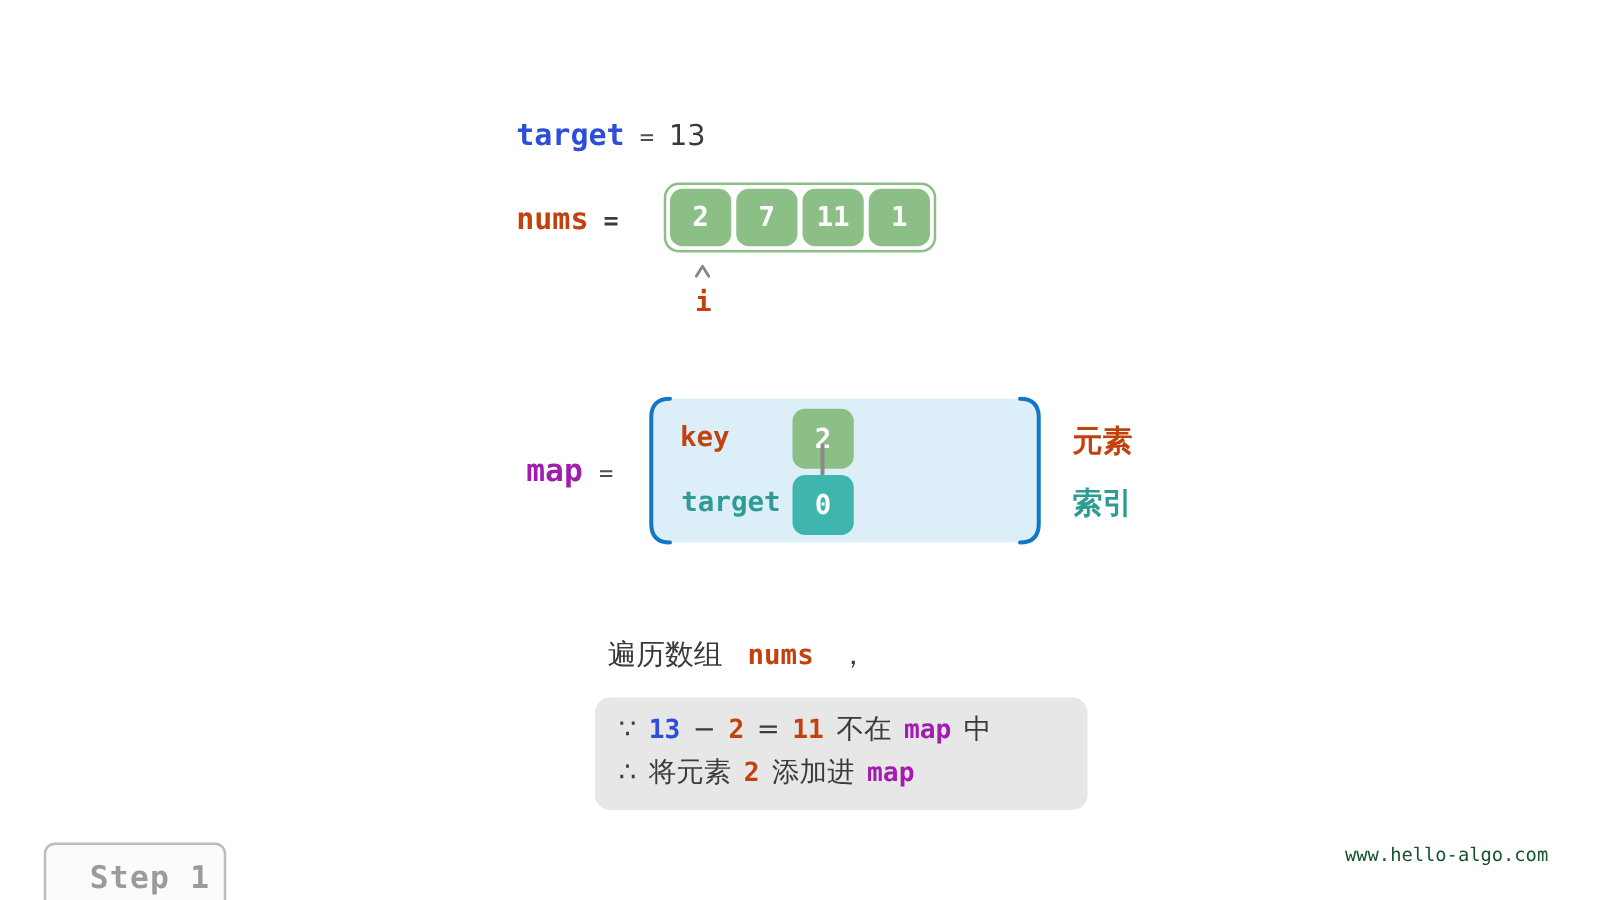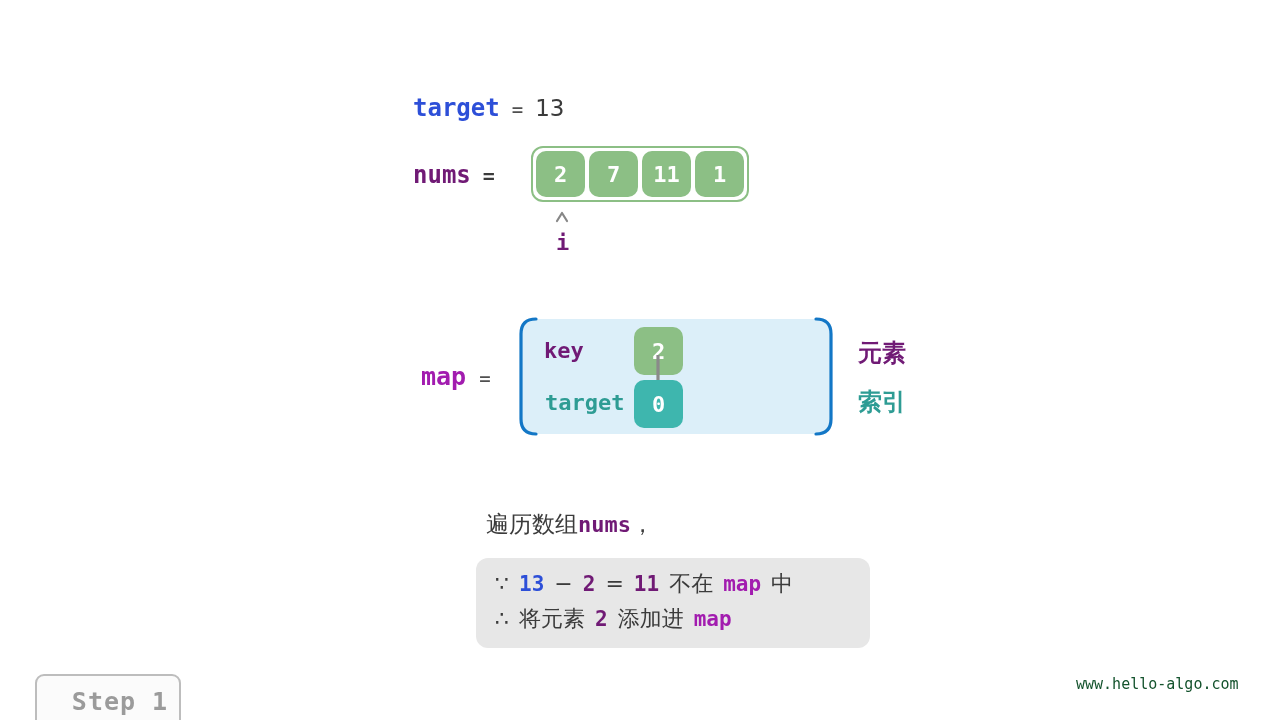--- a/index.html
+++ b/index.html
@@ -5,21 +5,21 @@
   html,body{margin:0;padding:0;background:#fff;}
   .canvas{
     position:relative;width:1280px;height:720px;background:#ffffff;overflow:hidden;
     font-family:"DejaVu Sans","Liberation Sans",sans-serif;color:#3b3b3b;
   }
   .abs{position:absolute;}
   .code{font-family:"DejaVu Sans Mono","Liberation Mono",monospace;font-weight:bold;}
   .hrow{display:flex;align-items:baseline;line-height:1;}
   .c-royal{color:#2D4FD8;}
   .c-azure{color:#a21caf;}
-  .c-green{color:#701a75;}
+  .c-green{color:#c2410c;}
   .c-teal{color:#2E9C94;}
   .c-dark{color:#3B3B3B;}
   .c-eq{color:#4F4F4F;}
 
   
   .target-row{left:413px;top:96px;gap:12px;}
   .target-label{font-size:24px;}
   .eq-small{font-size:19px;font-family:"DejaVu Sans Mono","Liberation Mono",monospace;}
   .plain-val{font-size:23px;}
 
@@ -53,21 +53,21 @@
     display:flex;align-items:center;justify-content:center;
     font-family:"DejaVu Sans Mono","Liberation Mono",monospace;font-weight:bold;font-size:22px;
   }
   .key-box{left:115px;top:10px;background:#8CBF85;}
   .value-box{left:115px;top:63px;background:#3EB6AE;}
   .kv-arrow{position:absolute;left:131px;top:36px;}
   .element-label{left:858px;top:341px;font-size:24px;font-weight:bold;line-height:1;}
   .index-label{left:858px;top:390px;font-size:24px;font-weight:bold;line-height:1;}
 
   
-  .caption-row{left:486px;top:513px;gap:0;font-size:23px;}
+  .caption-row{left:486px;top:513px;gap:20px;font-size:23px;}
   .caption-code{font-size:22px;}
 
   
   .note-box{
     left:476px;top:558px;width:394px;height:90px;box-sizing:border-box;
     background:#E7E7E7;border-radius:12px;
     padding:15px 0 0 19px;display:flex;flex-direction:column;gap:13px;
   }
   .note-line{display:flex;align-items:baseline;gap:10px;font-size:22px;line-height:1;color:#3B3B3B;}
   .note-code{font-size:21px;}

